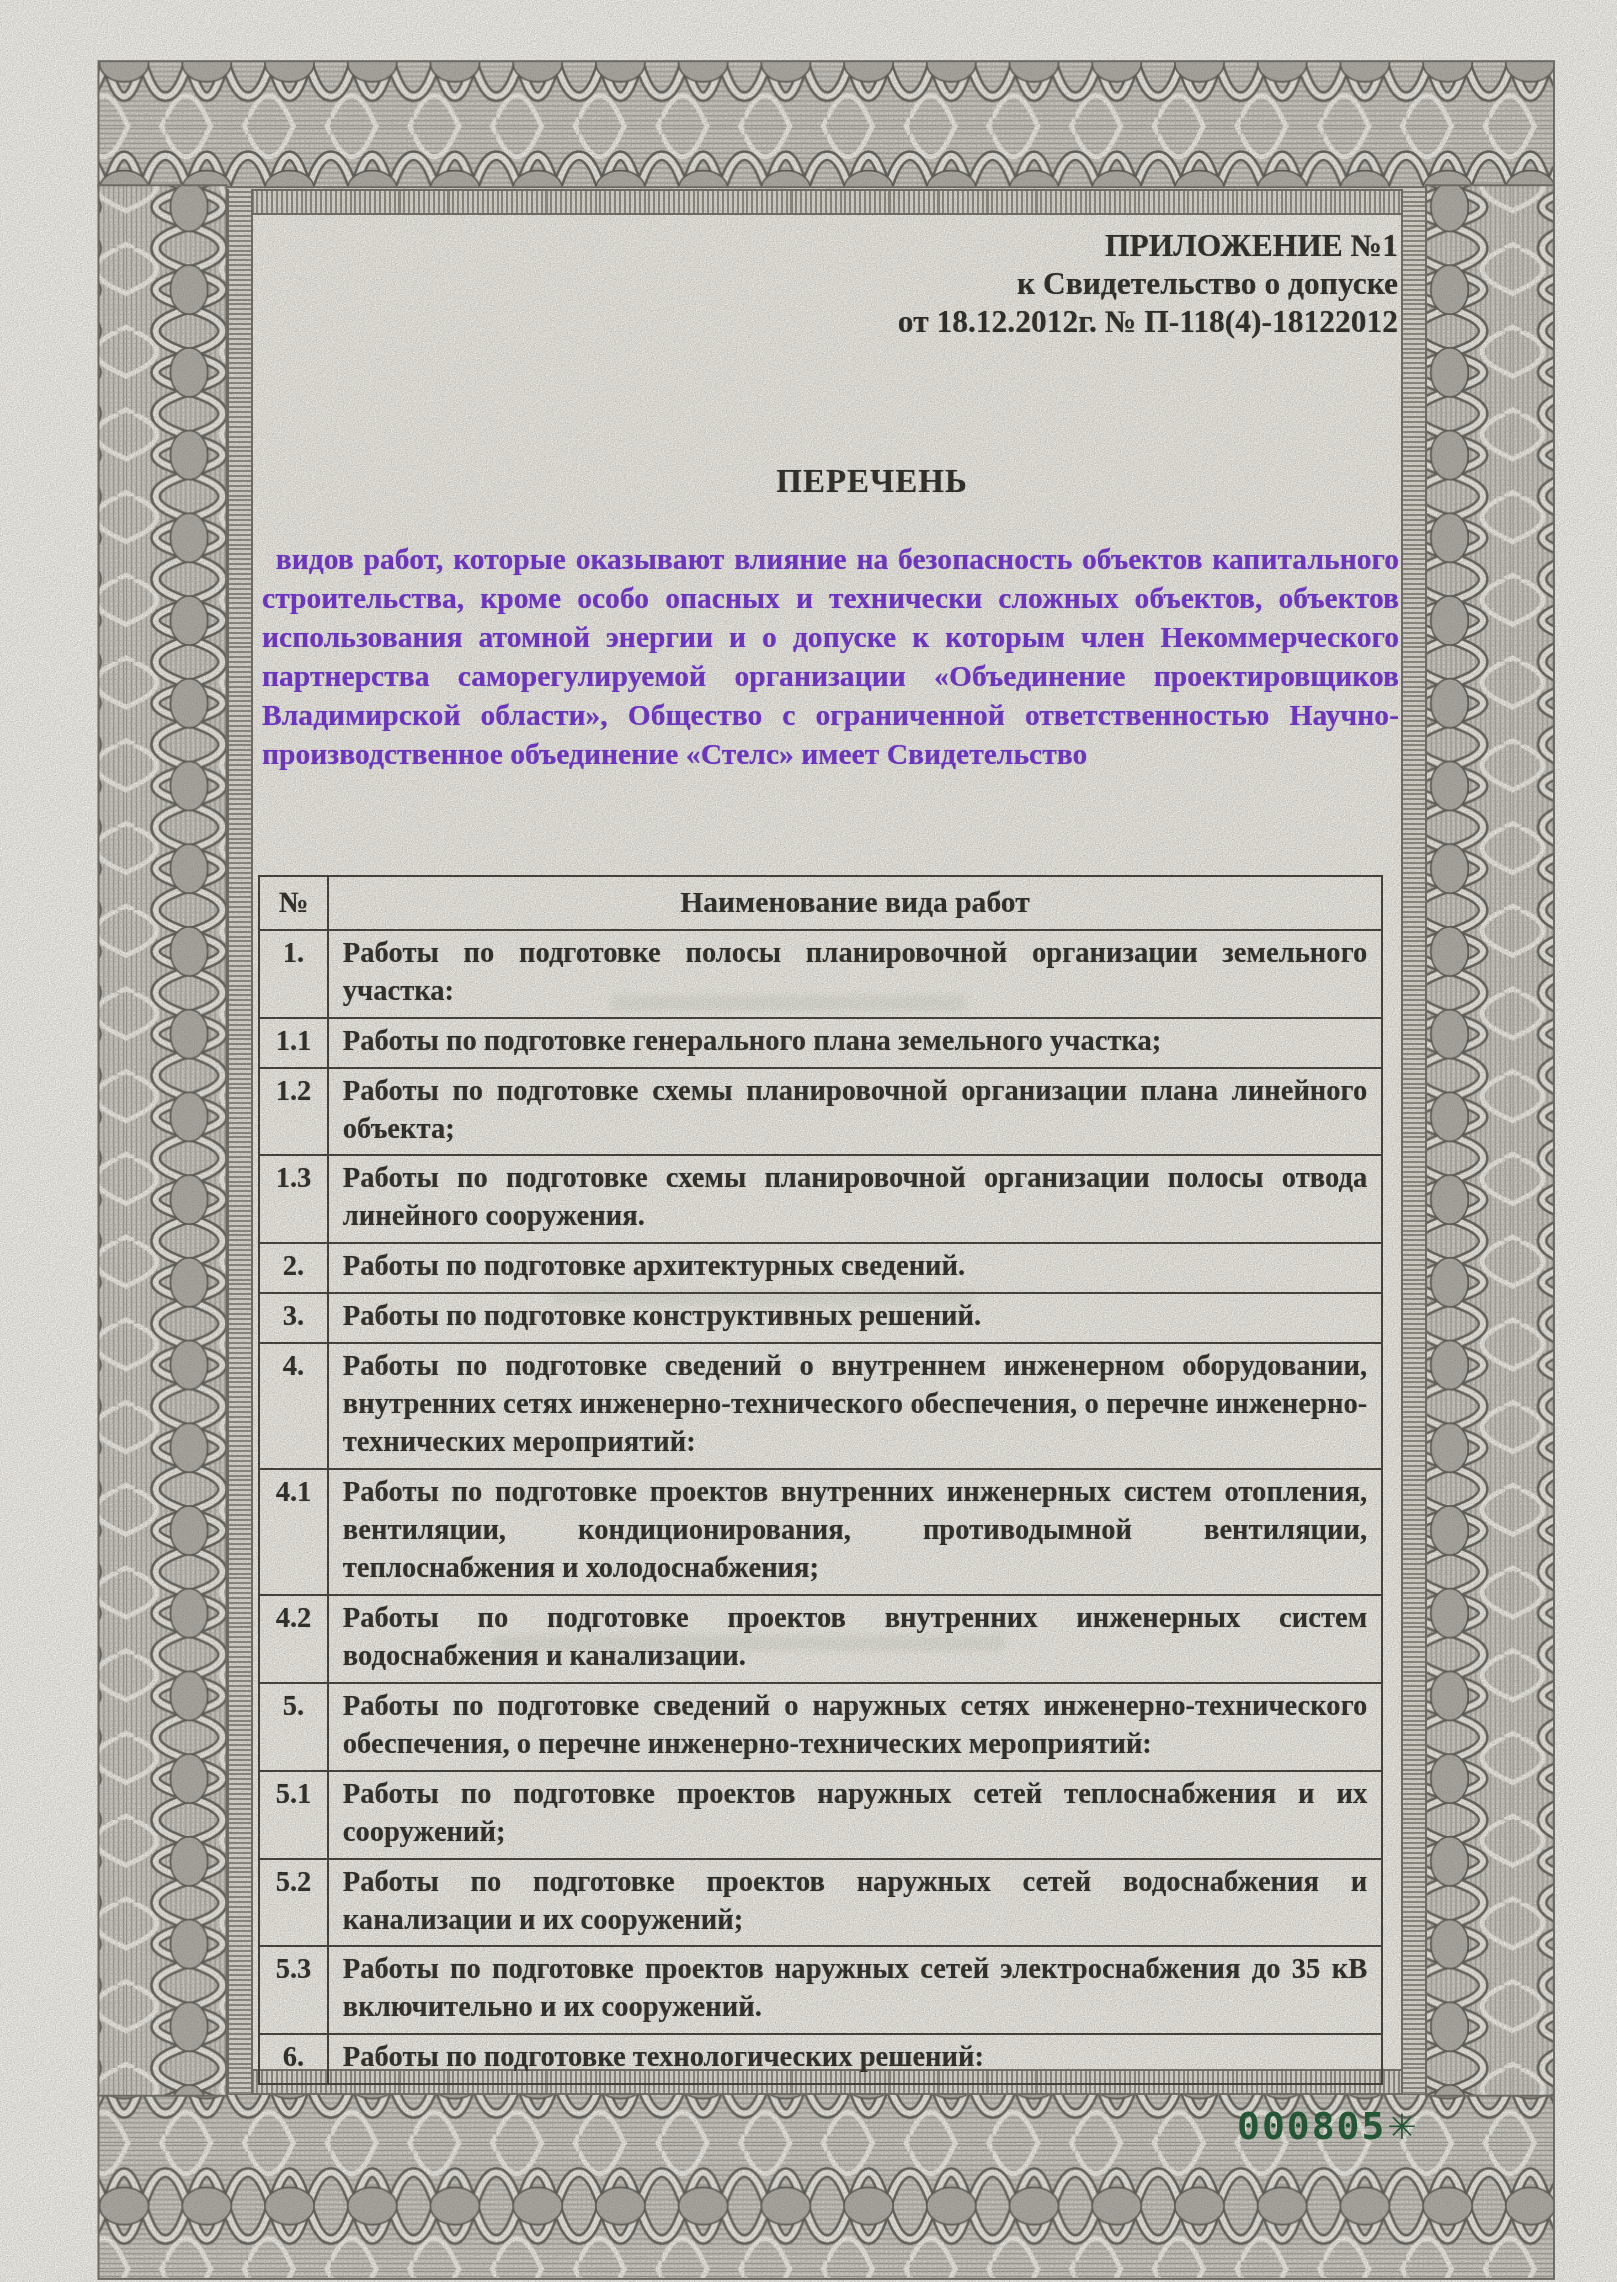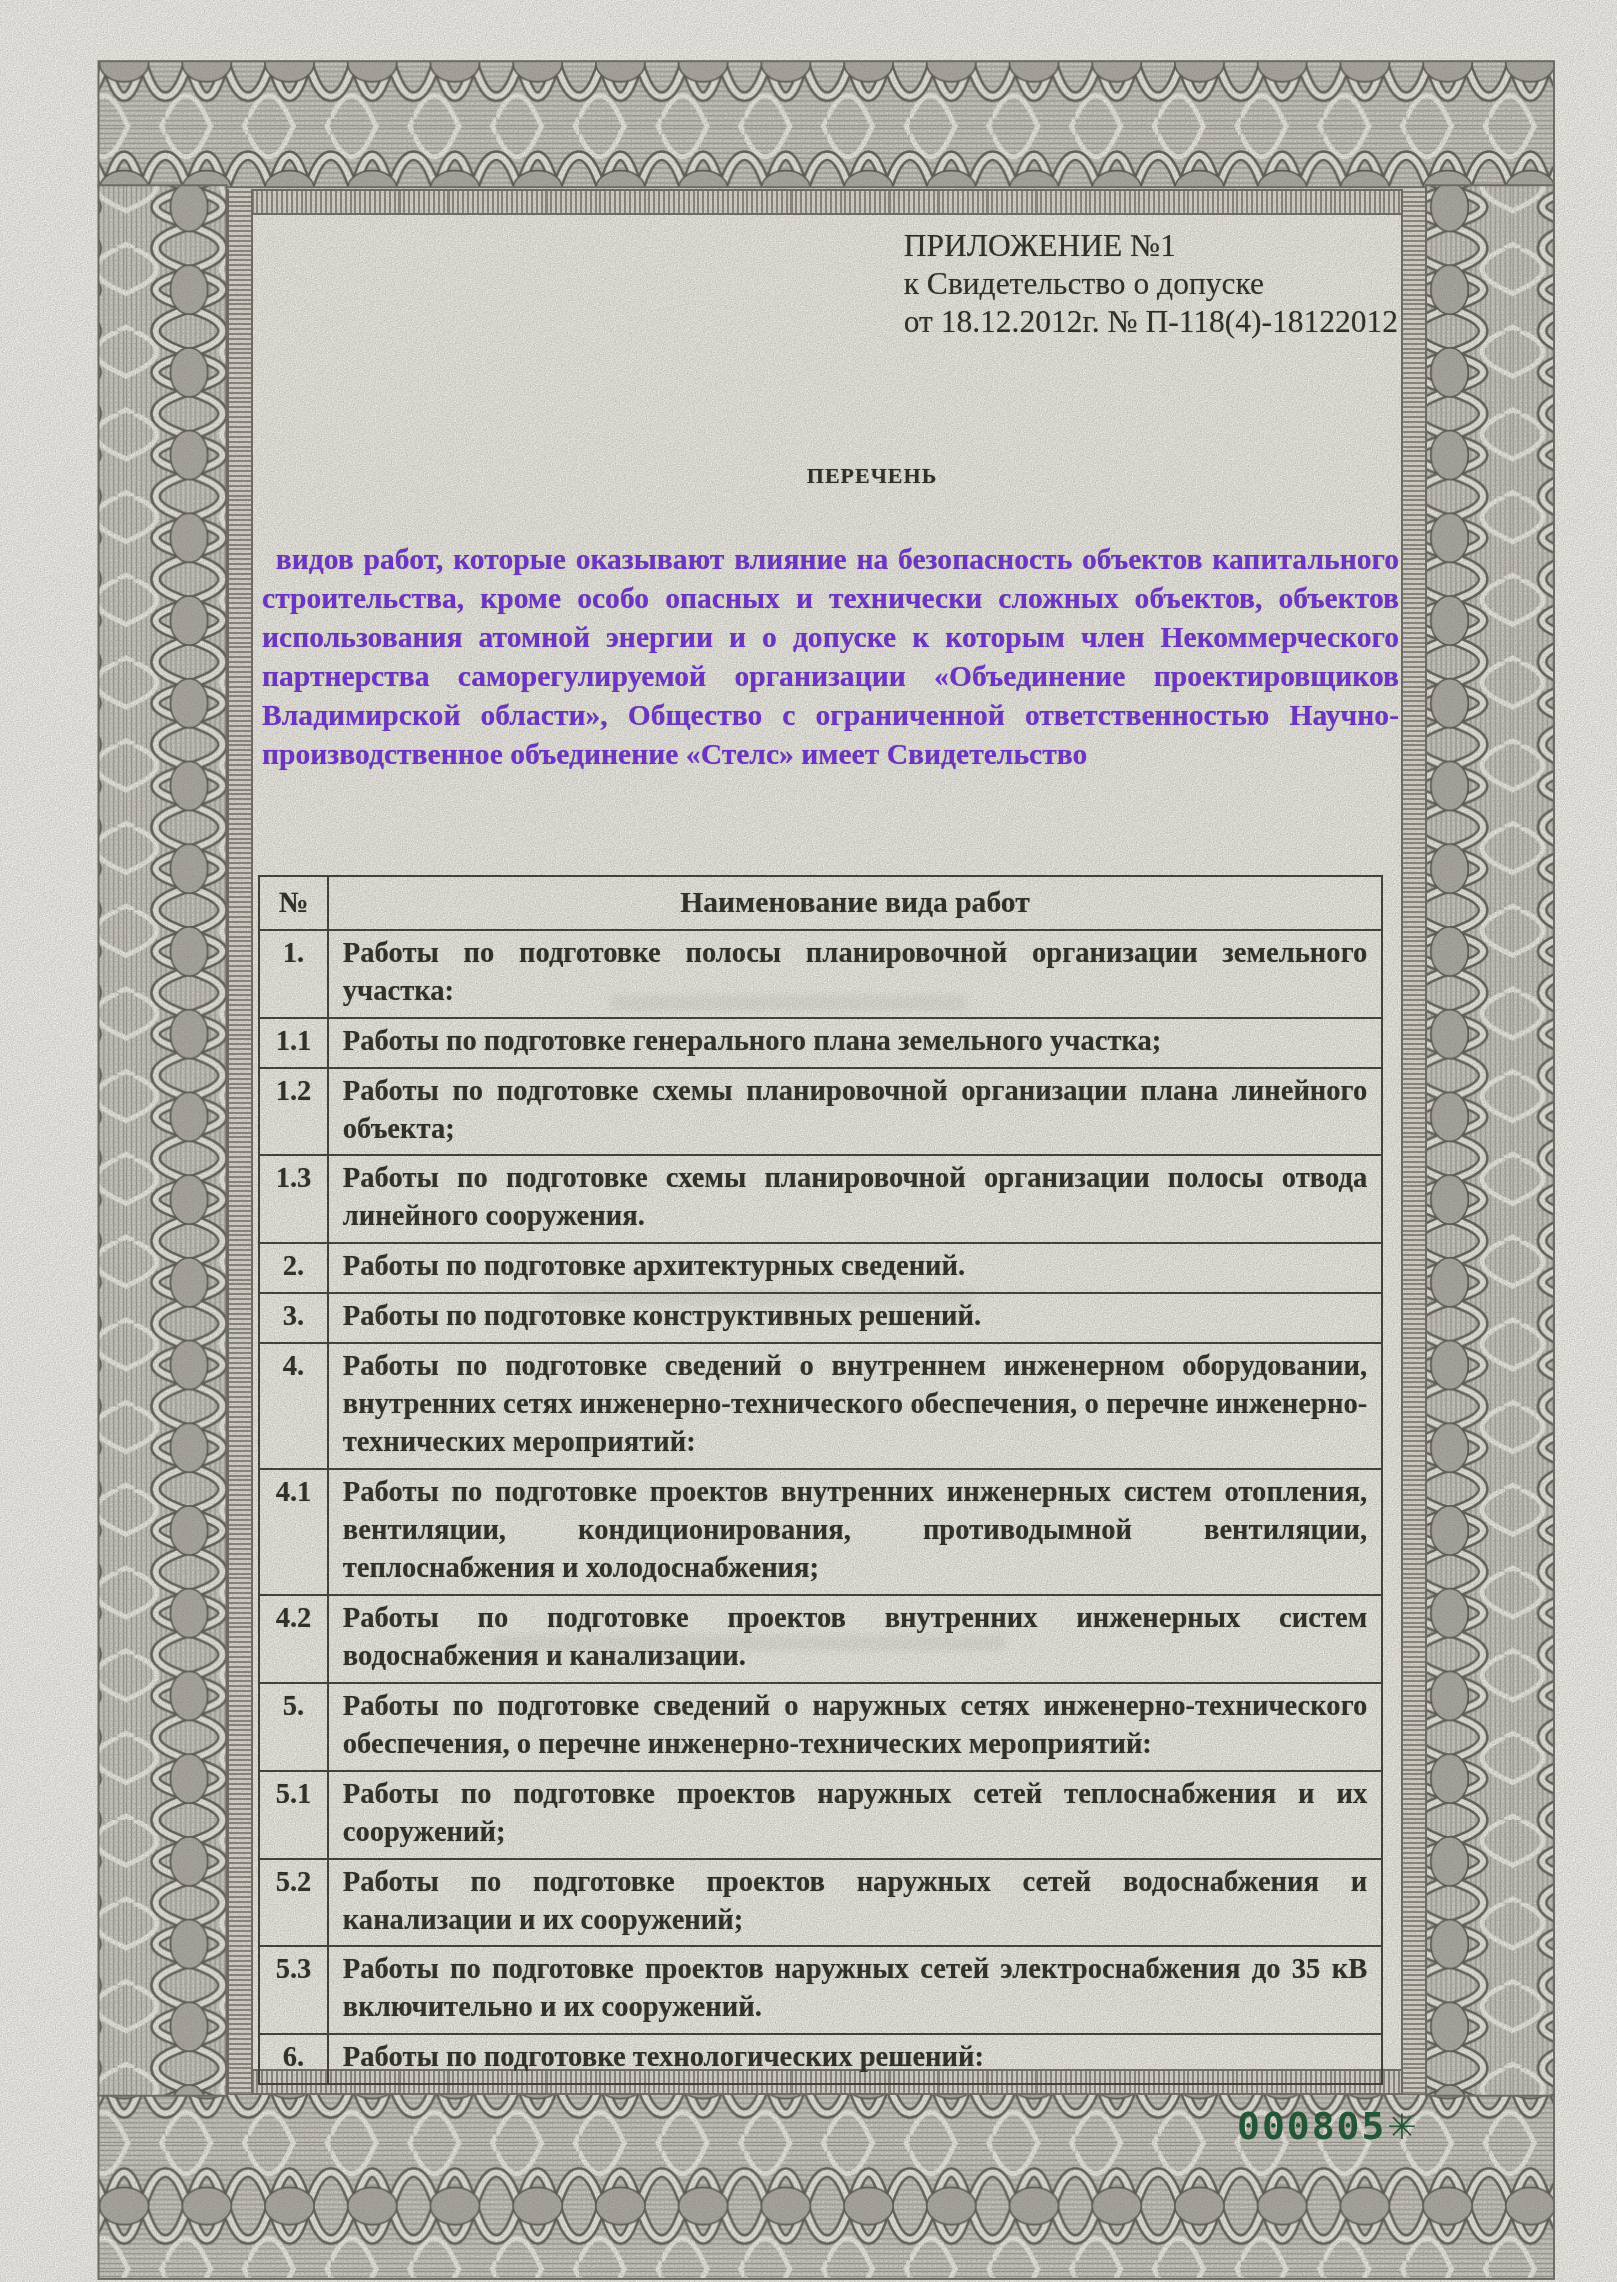--- a/index.html
+++ b/index.html
@@ -33,28 +33,29 @@
     box-sizing:border-box;
   }
   .frame-top{top:189px;}
   .frame-bottom{top:2069px;}
   .frame-left{left:227px;}
   .frame-right{left:1401px;}
 
   
   .doc-header{
     position:absolute;top:227px;right:219px;z-index:5;
-    font-weight:normal;font-size:31.5px;line-height:38px;
+    text-align:right;
+    font-weight:bold;font-size:31.5px;line-height:38px;
     color:#25231f;
     text-shadow:0 0 1px rgba(30,28,24,.45);
     white-space:nowrap;
   }
   .doc-title{
     position:absolute;left:254px;top:463px;width:1236px;z-index:5;
-    text-align:center;font-weight:bold;font-size:22px;letter-spacing:1px;
+    text-align:center;font-weight:bold;font-size:33px;letter-spacing:1px;
     color:#26241f;text-shadow:0 0 1px rgba(30,28,24,.45);
   }
   .intro{
     position:absolute;left:262px;top:540px;width:1137px;z-index:5;margin:0;
     font-weight:bold;font-size:29.6px;line-height:39px;
     text-align:justify;text-indent:13.8px;
     color:#6d28d9;text-shadow:0 0 1px rgba(30,28,24,.4);
   }
 
   

